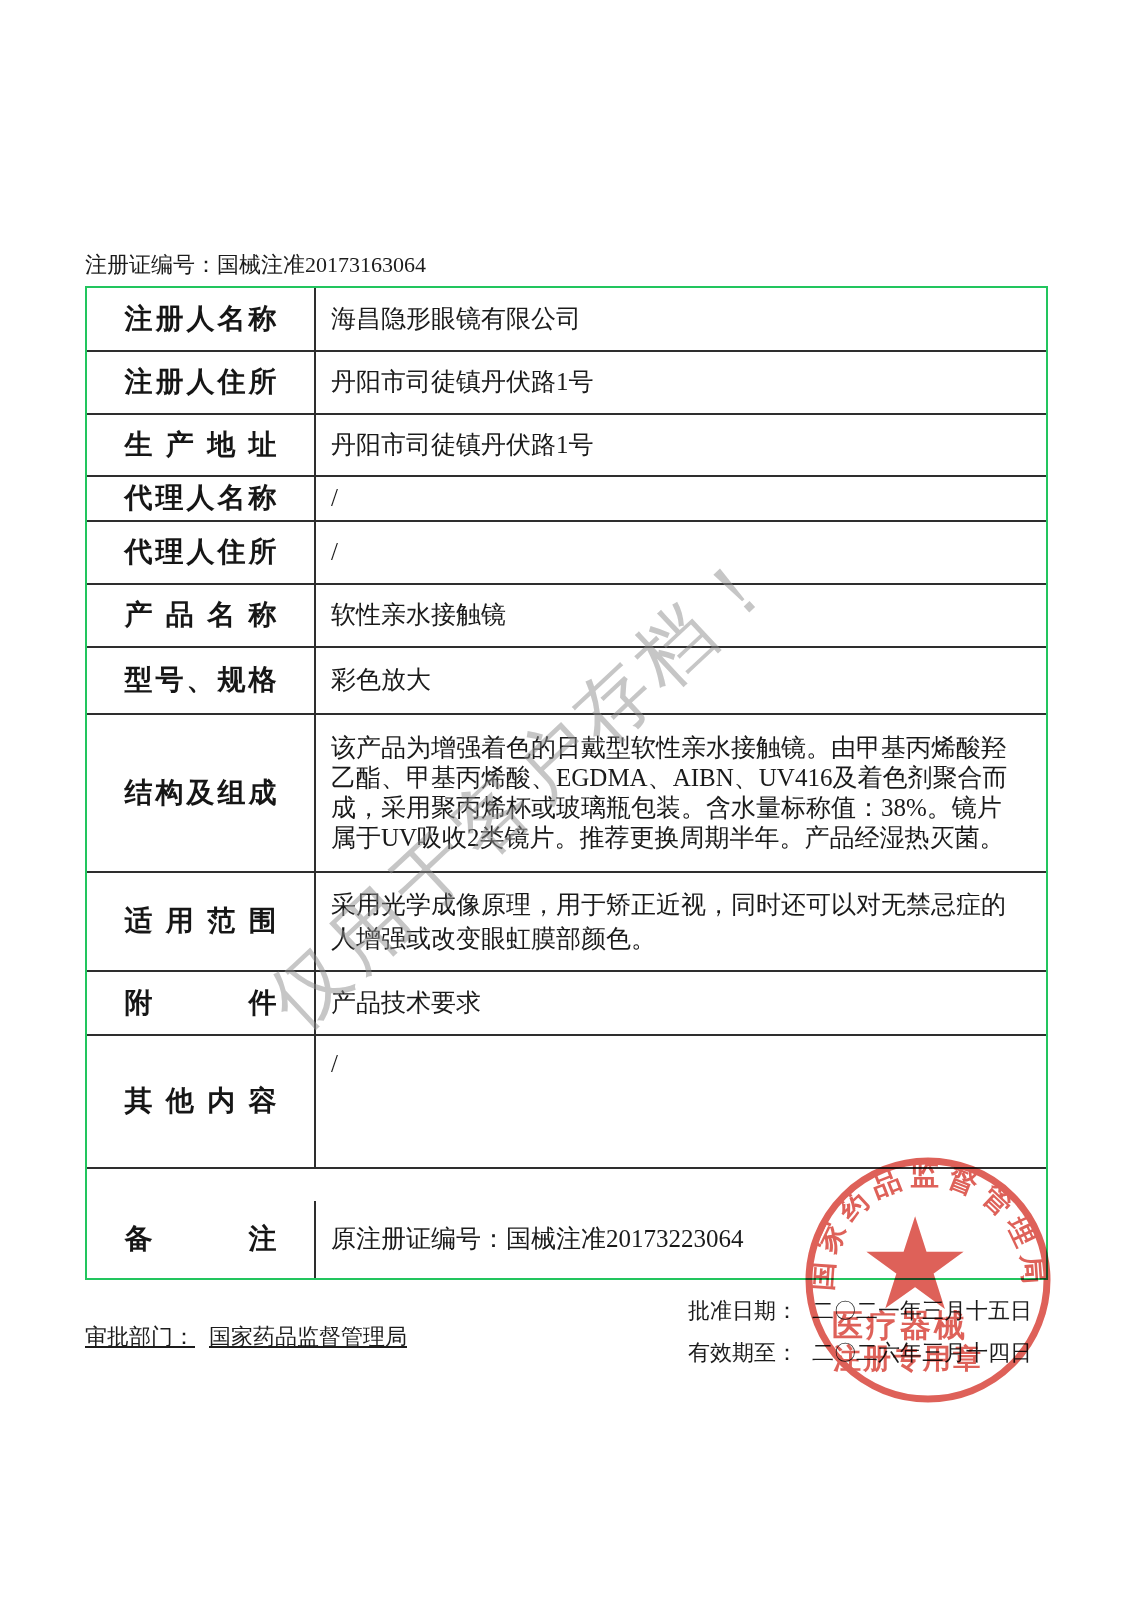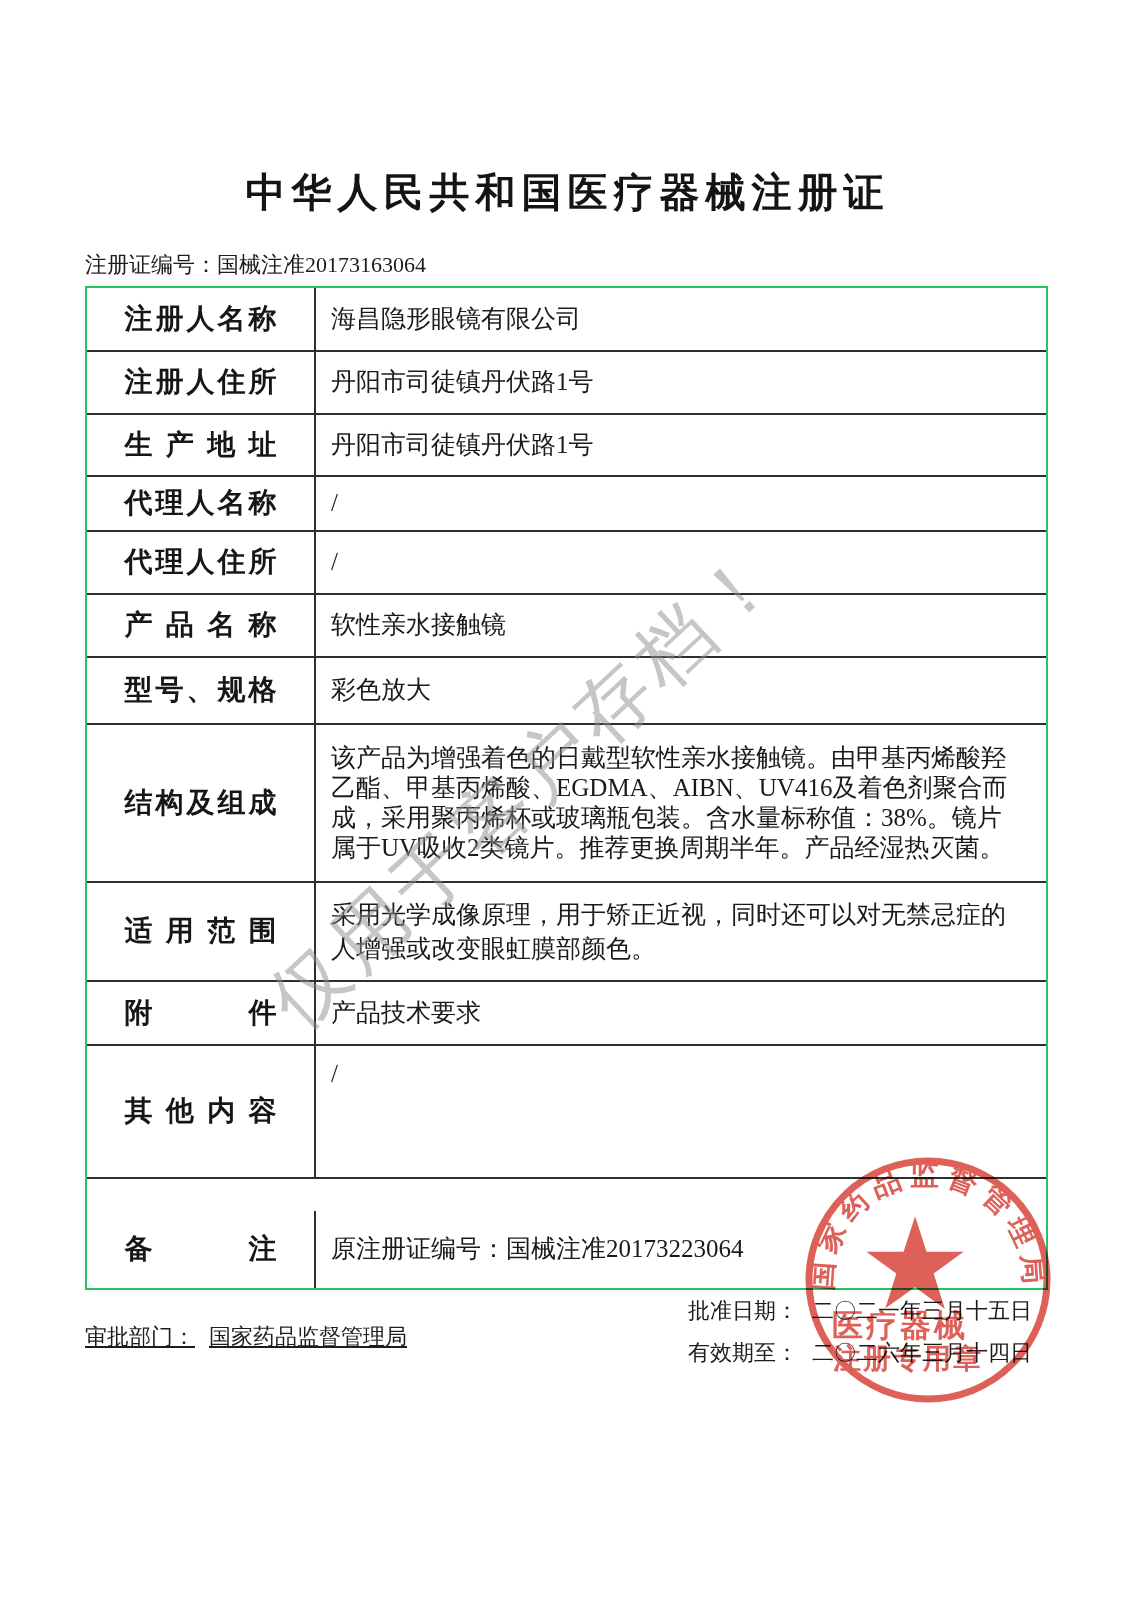--- a/index.html
+++ b/index.html
@@ -55,21 +55,21 @@
     display:flex;align-items:center;
     box-sizing:border-box;
     padding:6px 18px 6px 15px;
     font-size:25px;line-height:1.3;
     color:#1a1a1a;
   }
   
   .trow:nth-child(1){height:64px;}
   .trow:nth-child(2){height:63px;}
   .trow:nth-child(3){height:62px;}
-  .trow:nth-child(4){height:55px;}
+  .trow:nth-child(4){height:45px;}
   .trow:nth-child(5){height:63px;}
   .trow:nth-child(6){height:63px;}
   .trow:nth-child(7){height:67px;}
   .trow:nth-child(8){height:158px;}
   .trow:nth-child(9){height:99px;}
   .trow:nth-child(10){height:64px;}
   .trow:nth-child(11){height:133px;}
   .trow:nth-child(12){height:77px;margin-top:32px;}
   
   .trow:nth-child(8) .tvalue{line-height:30px;padding-right:26px;}
@@ -104,21 +104,20 @@
   }
   .stamp text{font-family:"Liberation Serif","DejaVu Serif",serif;font-weight:700;}
 </style>
 </head>
 <body>
 
 <div class="page">
 
   <div class="watermark">仅用于客户存档！</div>
 
-  <h1 class="doc-title">中华人民共和国医疗器械注册证</h1>
 
   <div class="certno">
     <span>注册证编号：</span><span>国械注准20173163064</span>
   </div>
 
   <div class="cert-table">
 
     <div class="trow">
       <div class="tlabel">
           <span class="tlabel-in">注册人名称</span>

